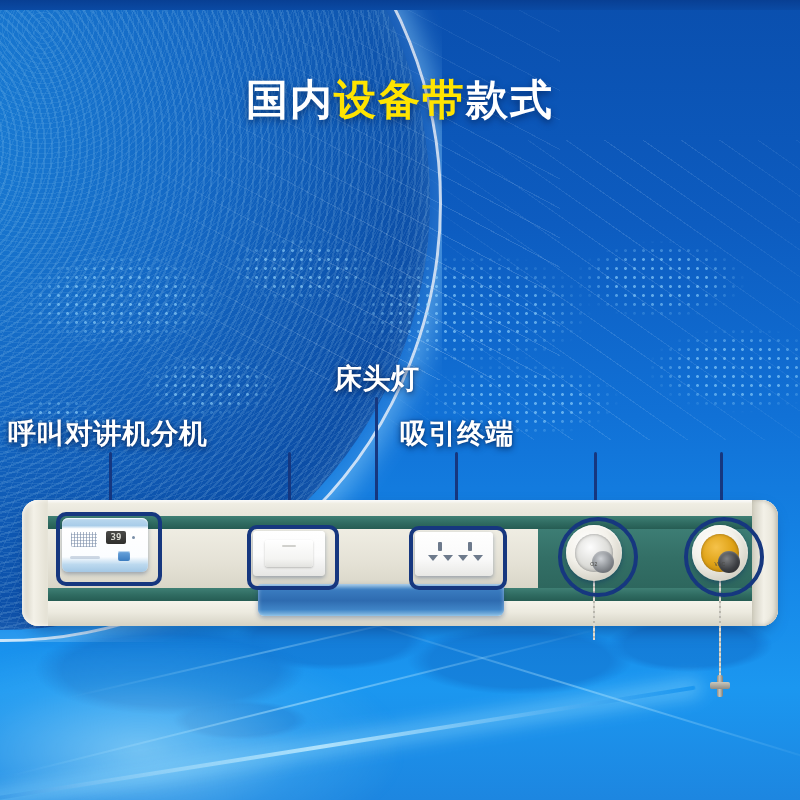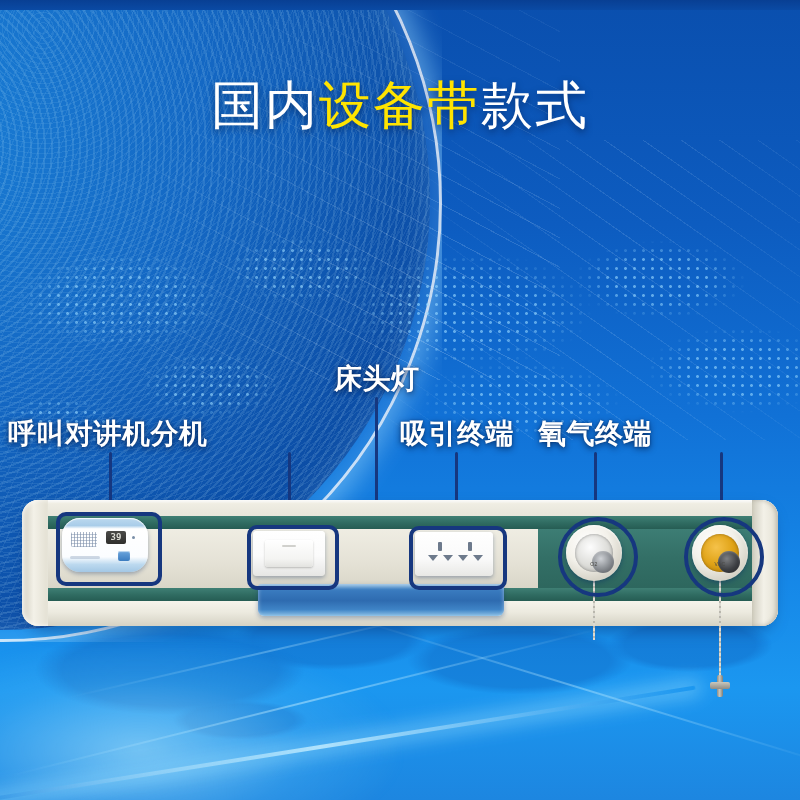--- a/index.html
+++ b/index.html
@@ -101,21 +101,21 @@
   .s4{left:60px;top:650px;width:420px;transform:rotate(-13deg);opacity:.35;}
   .glow-bl{
     position:absolute;left:-120px;top:640px;width:520px;height:220px;
     background:radial-gradient(ellipse at 50% 50%, rgba(190,240,255,.55) 0%, rgba(120,210,255,.18) 45%, rgba(0,0,0,0) 72%);
     filter:blur(4px);
   }
 
   
   .headline{position:absolute;left:0;top:78px;width:800px;text-align:center;}
   .h-line1{
-    font-size:52px;font-weight:normal;letter-spacing:2px;line-height:1.05;
+    font-size:42px;font-weight:bold;letter-spacing:2px;line-height:1.05;
     text-shadow:0 3px 7px rgba(0,20,60,.55);
   }
   .h-line1 .w{color:#ffffff;}
   .h-line1 .y{color:#ffe400;}
   .h-line2{
     margin-top:16px;display:flex;align-items:center;justify-content:center;gap:56px;
     text-shadow:0 3px 7px rgba(0,20,60,.55);
   }
   .h-small{font-size:50px;font-weight:bold;color:#ffffff;letter-spacing:2px;}
   .h-big{font-size:80px;font-weight:bold;color:#ffe400;line-height:.95;position:relative;top:2px;}
@@ -165,21 +165,21 @@
   }
   .lamp-diffuser{
     position:absolute;left:258px;top:584px;width:246px;height:32px;border-radius:4px 4px 6px 6px;
     background:linear-gradient(180deg,#6fa8d8 0%,#3a7cc0 18%,#2e6bb0 52%,#3f84c6 80%,#8cc0e6 100%);
     box-shadow:inset 0 2px 4px rgba(255,255,255,.5), 0 2px 5px rgba(10,50,110,.35);
     z-index:6;
   }
 
   
   .intercom{
-    position:absolute;left:62px;top:518px;width:86px;height:54px;border-radius:18px;
+    position:absolute;left:62px;top:518px;width:86px;height:54px;border-radius:6px;
     background:linear-gradient(180deg,#bcd9ef 0%,#a9cde9 14%,#ffffff 20%,#fbfdff 72%,#bcd9ef 86%,#a3c7e4 100%);
     box-shadow:0 2px 4px rgba(20,50,100,.35), inset 0 1px 1px rgba(255,255,255,.9);
     z-index:7;
   }
   .grille{
     position:absolute;left:9px;top:14px;width:26px;height:15px;border-radius:2px;
     background:
       repeating-linear-gradient(90deg, rgba(110,130,160,.65) 0 1px, rgba(0,0,0,0) 1px 3px),
       repeating-linear-gradient(0deg, rgba(110,130,160,.5) 0 1px, rgba(0,0,0,0) 1px 3px);
     opacity:.9;
@@ -287,21 +287,20 @@
   <div class="leader" style="left:109px;top:452px;height:66px;"></div>
   <div class="leader" style="left:288px;top:452px;height:79px;"></div>
   <div class="leader" style="left:375px;top:397px;height:190px;"></div>
   <div class="leader" style="left:455px;top:452px;height:80px;"></div>
   <div class="leader" style="left:594px;top:452px;height:76px;"></div>
   <div class="leader" style="left:720px;top:452px;height:76px;"></div>
 
   <div class="callout" style="left:8px;top:415px;">呼叫对讲机分机</div>
   <div class="callout" style="left:334px;top:360px;">床头灯</div>
   <div class="callout" style="left:400px;top:415px;">吸引终端</div>
-  <div class="callout" style="left:538px;top:415px;">氧气终端</div>
 
   <div class="unit-wrap">
     <div class="unit-shadow"></div>
     <div class="unit">
       <div class="panel-light"></div>
       <div class="panel-green"></div>
       <div class="stripe stripe-top"></div>
       <div class="stripe stripe-bot"></div>
       <div class="bottom-face"></div>
       <div class="cap cap-l"></div>

